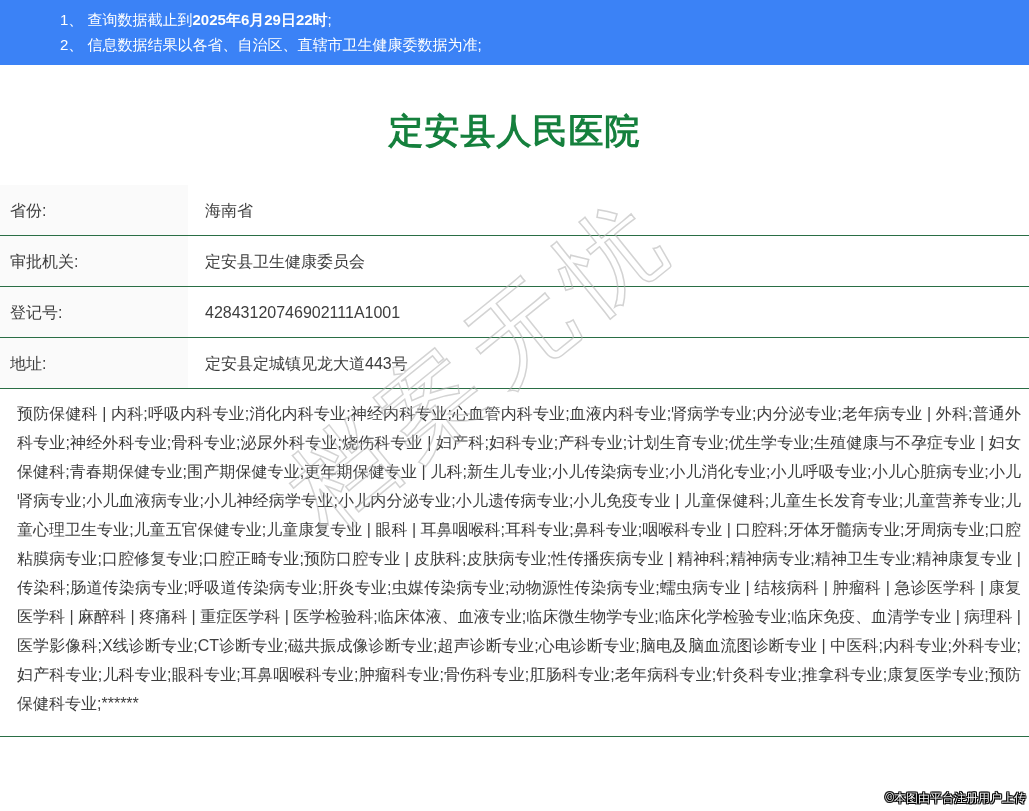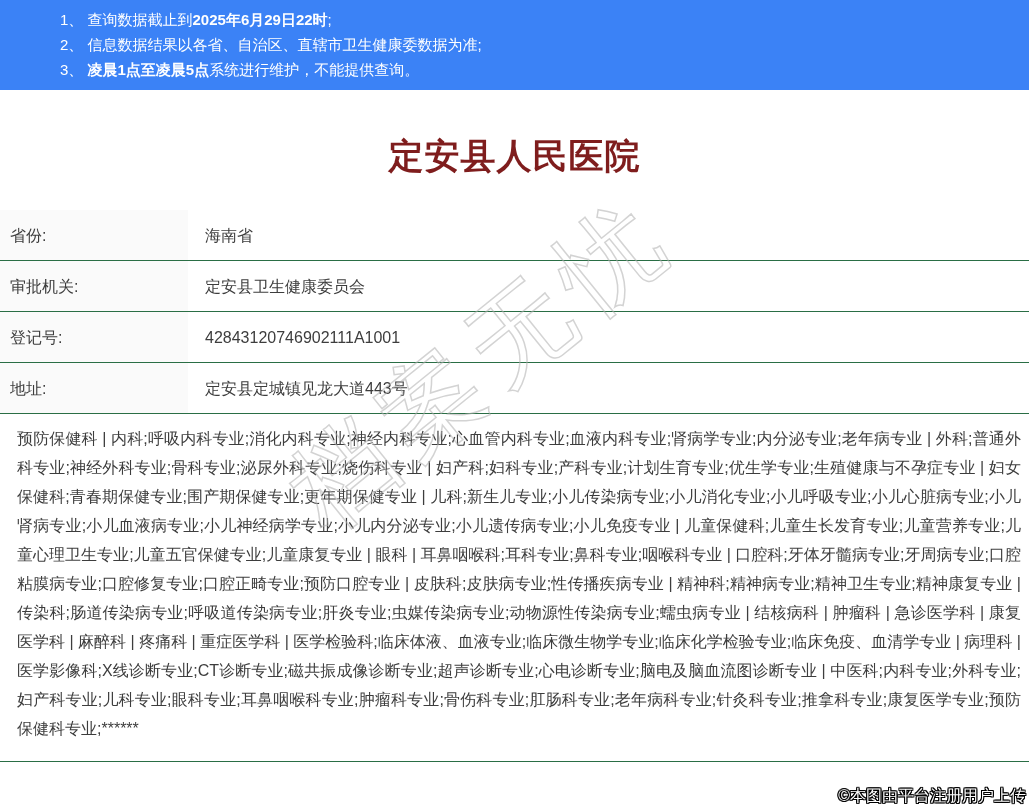--- a/index.html
+++ b/index.html
@@ -17,21 +17,21 @@
     color: #ffffff;
     padding: 7px 20px 8px 60px;
     font-size: 15px;
   }
   .notice-line { line-height: 25px; white-space: nowrap; }
   .notice-line .b { font-weight: bold; }
   
   .page-title {
     text-align: center;
     font-size: 35px;
-    color: #7f1d1d;
+    color: #15803d;
     letter-spacing: 1px;
     margin: 30px 0 0 0;
     height: 90px;
     line-height: 72px;
   }
   
   .info-table { width: 1029px; border-collapse: collapse; }
   .info-row { display: flex; border-bottom: 1px solid #2a6e45; align-items: center; }
   .cell-label {
     width: 188px;
@@ -70,35 +70,34 @@
     -webkit-text-stroke: 1.5px #b0b0b0;
     opacity: 0.55;
     pointer-events: none;
     z-index: 5;
   }
   
   .upload-credit {
     position: absolute;
     right: 3px;
     bottom: 4px;
-    font-size: 16px;
+    font-size: 12px;
     color: #ffffff;
     text-shadow: 1px 0 0 #000, -1px 0 0 #000, 0 1px 0 #000, 0 -1px 0 #000,
                  1px 1px 0 #000, -1px -1px 0 #000, 1px -1px 0 #000, -1px 1px 0 #000;
     z-index: 6;
     white-space: nowrap;
   }
 </style>
 </head>
 <body>
 
 <div class="notice-bar">
   <div class="notice-line"><span>1、 查询数据截止到</span><span class="b">2025年6月29日22时</span><span>;</span></div>
   <div class="notice-line"><span>2、 信息数据结果以各省、自治区、直辖市卫生健康委数据为准;</span><span class="b"></span><span></span></div>
-  <div class="notice-line"><span>3、 </span><span class="b">凌晨1点至凌晨5点</span><span>系统进行维护，不能提供查询。</span></div>
 </div>
 
 <h1 class="page-title">定安县人民医院</h1>
 
 <div class="info-table">
   <div class="info-row">
     <div class="cell-label">省份:</div>
     <div class="cell-value">海南省</div>
   </div>
   <div class="info-row">

